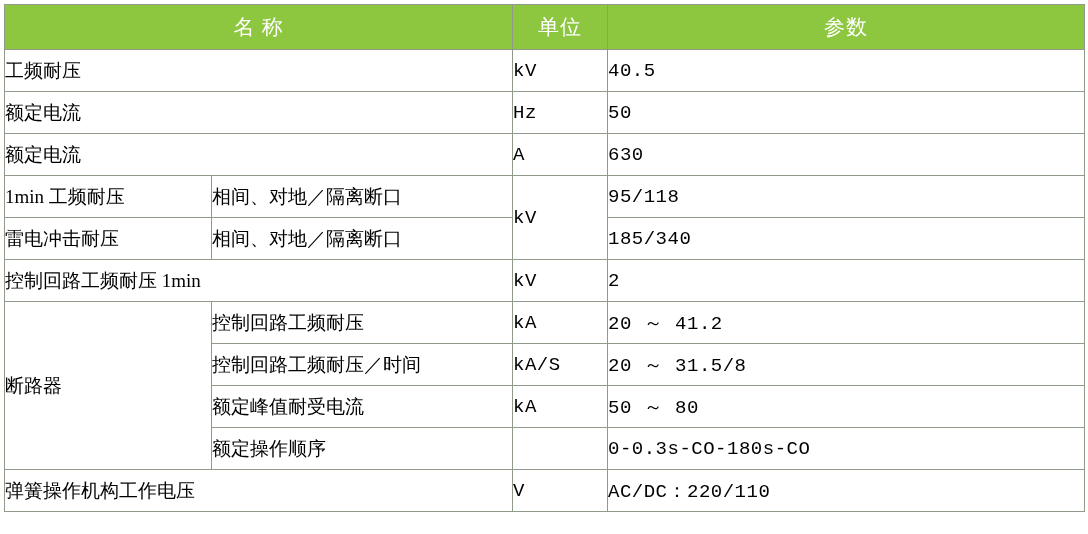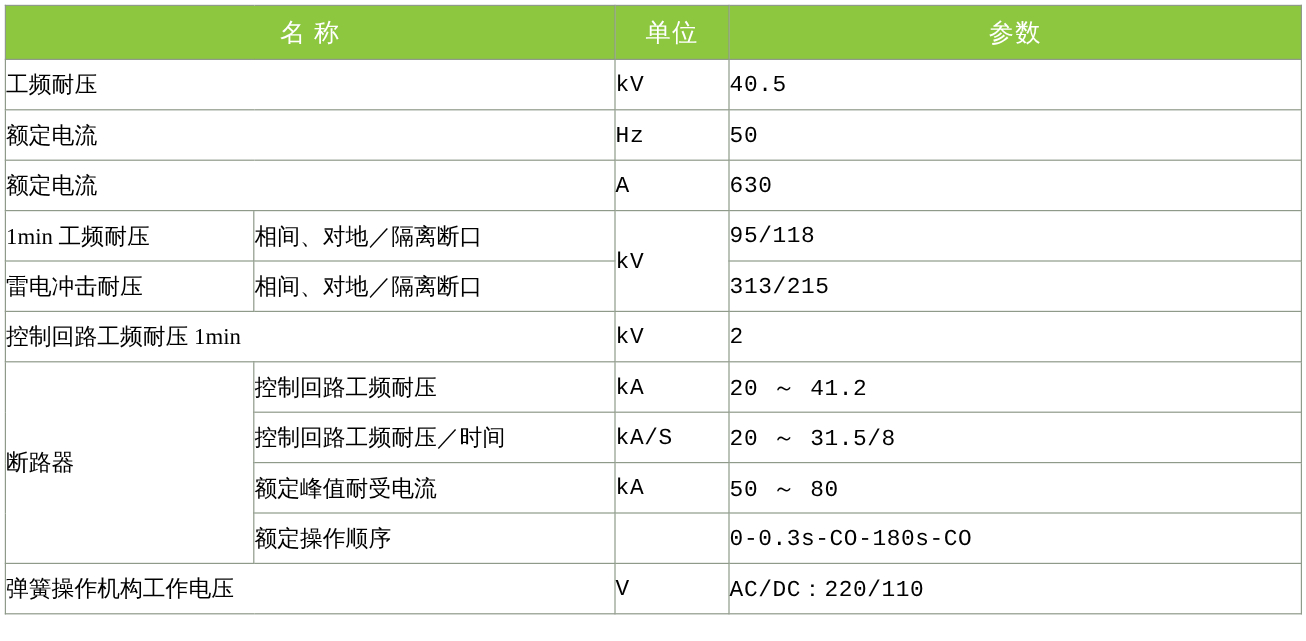--- a/index.html
+++ b/index.html
@@ -93,21 +93,21 @@
     <tr>
       <td class="label-left">1min 工频耐压</td>
       <td class="sub-left">相间、对地／隔离断口</td>
       <td class="num" rowspan="2">kV</td>
       <td class="num">95/118</td>
     </tr>
 
     <tr>
       <td class="label-left">雷电冲击耐压</td>
       <td class="sub-left">相间、对地／隔离断口</td>
-      <td class="num">313/215</td>
+      <td class="num">185/340</td>
     </tr>
 
     <tr>
       <td colspan="2" class="label-left">控制回路工频耐压 1min</td>
       <td class="num">kV</td>
       <td class="num">2</td>
     </tr>
 
     <tr>
       <td rowspan="4">断路器</td>

